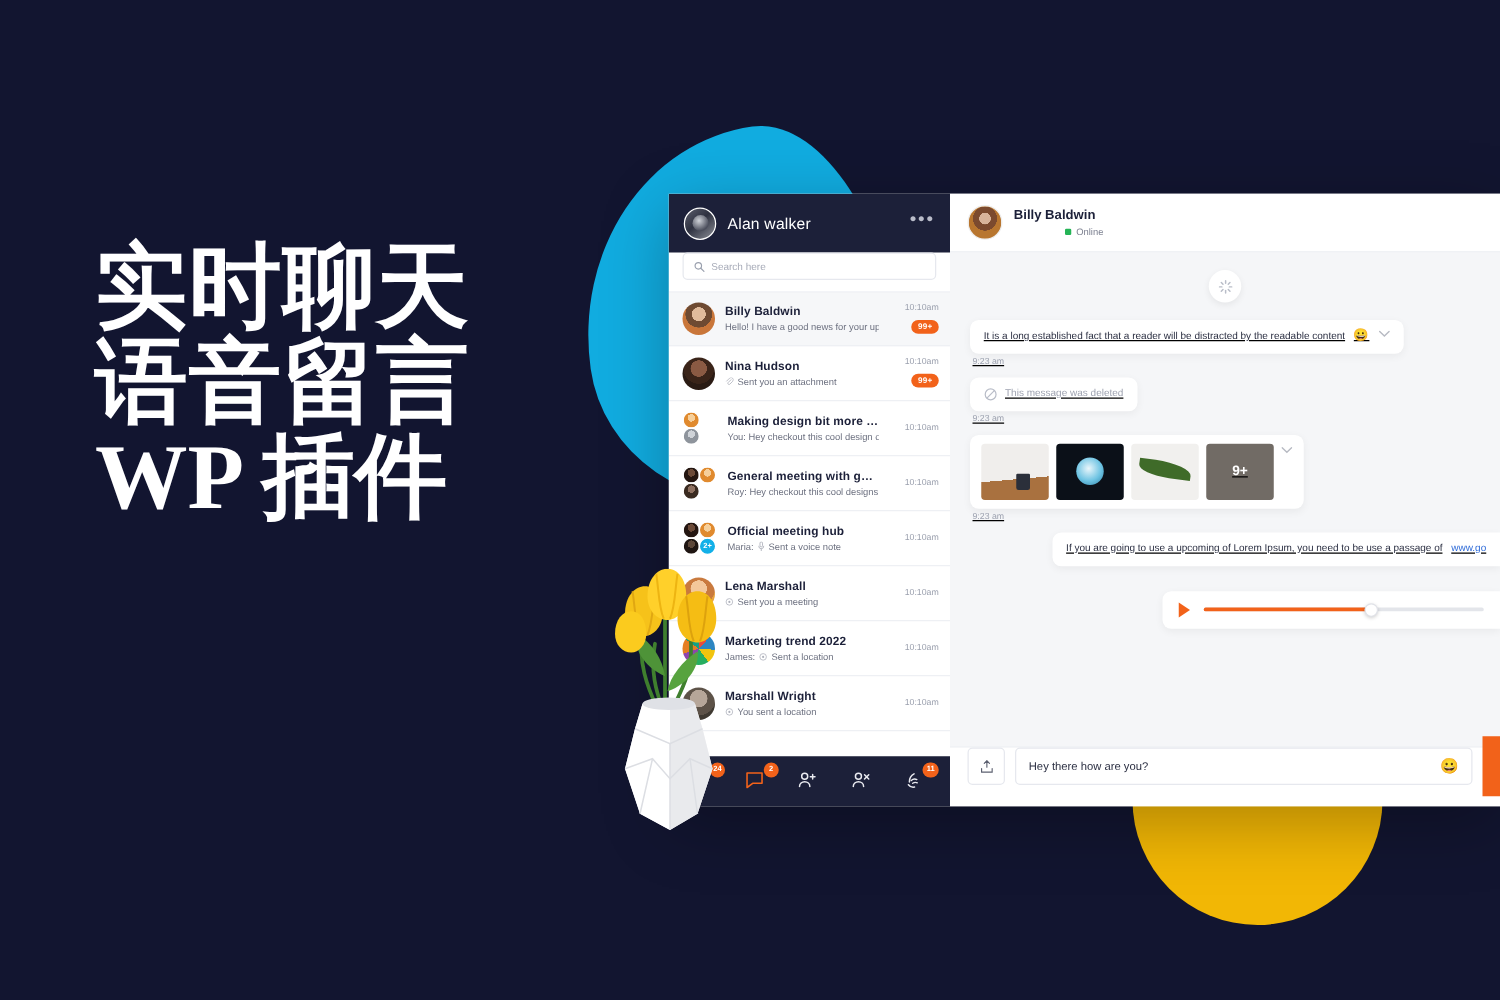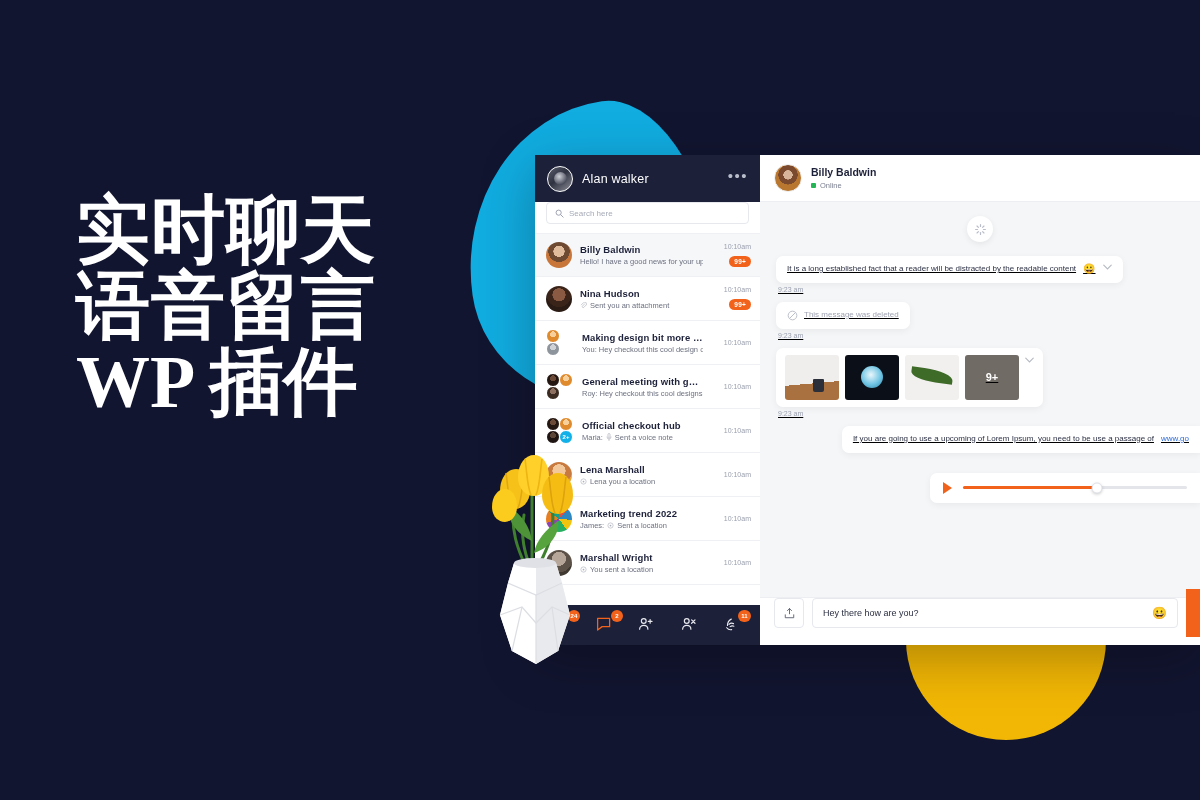--- a/index.html
+++ b/index.html
@@ -183,21 +183,21 @@
     height: 47px; background: #ffffff; flex: 0 0 auto;
     display: flex; align-items: center; gap: 9px; padding: 0 14px;
     border-bottom: 1px solid #eceef2;
   }
   .pn-avatar {
     width: 28px; height: 28px; border-radius: 50%; flex: 0 0 auto;
     background: radial-gradient(circle at 50% 38%, #d8b49a 0 22%, #7b4a2e 23% 46%, #b8762f 47% 100%);
     border: 1px solid #eee;
   }
   .pn-name { font-size: 10.5px; font-weight: 700; color: #1c2039; margin-bottom: 3px; }
-  .pn-status { font-size: 7.5px; color: #7c8090; display: flex; align-items: center; gap: 4px; }
+  .pn-status { font-size: 7.5px; color: #7c8090; display: flex; align-items: center; gap: 4px; margin-left: 41px; }
   .dot-online { width: 5px; height: 5px; background: #25b456; border-radius: 1px; display:inline-block; }
 
   .pn-body { flex: 1 1 auto; padding: 14px 16px 6px 16px; position: relative; overflow: hidden; text-decoration: underline; }
 
   .spinner-wrap { display: flex; justify-content: center; margin-bottom: 14px; }
   .spinner {
     width: 26px; height: 26px; border-radius: 50%; background: #fff;
     box-shadow: 0 2px 6px rgba(0,0,0,.07);
     display: flex; align-items: center; justify-content: center;
   }
@@ -375,21 +375,21 @@
       </div>
 
       <div class="chat-row">
         <div class="av-stack">
           <div class="s s1" style="background:radial-gradient(circle at 50% 36%,#6b4a38 0 30%,#241611 31% 100%);"></div>
           <div class="s s2" style="background:radial-gradient(circle at 50% 36%,#f6cf9a 0 30%,#e08a2e 31% 100%);"></div>
           <div class="s s3" style="background:radial-gradient(circle at 50% 36%,#5c4638 0 30%,#1f1512 31% 100%);"></div>
           <div class="more">2+</div>
         </div>
         <div class="chat-mid">
-          <div class="chat-name">Official checkout hub</div>
+          <div class="chat-name">Official meeting hub</div>
           <div class="chat-prev">
             <span>Maria:</span>
             <svg class="mini-ico" width="6" height="8" viewBox="0 0 12 16">
               <rect x="4" y="1" width="4" height="8" rx="2" fill="none" stroke="#8b8f9e" stroke-width="1.4"></rect>
               <path d="M2 8a4 4 0 0 0 8 0 M6 12v3" fill="none" stroke="#8b8f9e" stroke-width="1.4" stroke-linecap="round"></path>
             </svg>
             <span>Sent a voice note</span>
           </div>
         </div>
         <div class="chat-right">
@@ -399,21 +399,21 @@
 
       <div class="chat-row">
         <div class="av av-single" style="background:radial-gradient(circle at 50% 34%, #f3c89b 0 30%, #c97a3e 31% 60%, #e8a33f 61% 100%);"></div>
         <div class="chat-mid">
           <div class="chat-name">Lena Marshall</div>
           <div class="chat-prev">
             <svg class="mini-ico" width="7" height="7" viewBox="0 0 16 16">
               <circle cx="8" cy="8" r="6" fill="none" stroke="#8b8f9e" stroke-width="1.4"></circle>
               <circle cx="8" cy="8" r="2" fill="#8b8f9e"></circle>
             </svg>
-            <span>Lena you a location</span>
+            <span>Sent you a meeting</span>
           </div>
         </div>
         <div class="chat-right">
           <div class="chat-time">10:10am</div>
         </div>
       </div>
 
       <div class="chat-row">
         <div class="av av-single" style="background:conic-gradient(#e84c3d 0 12%, #2e86c1 12% 26%, #f1c40f 26% 40%, #27ae60 40% 55%, #8e44ad 55% 70%, #e67e22 70% 85%, #16a085 85% 100%);"></div>
         <div class="chat-mid">

